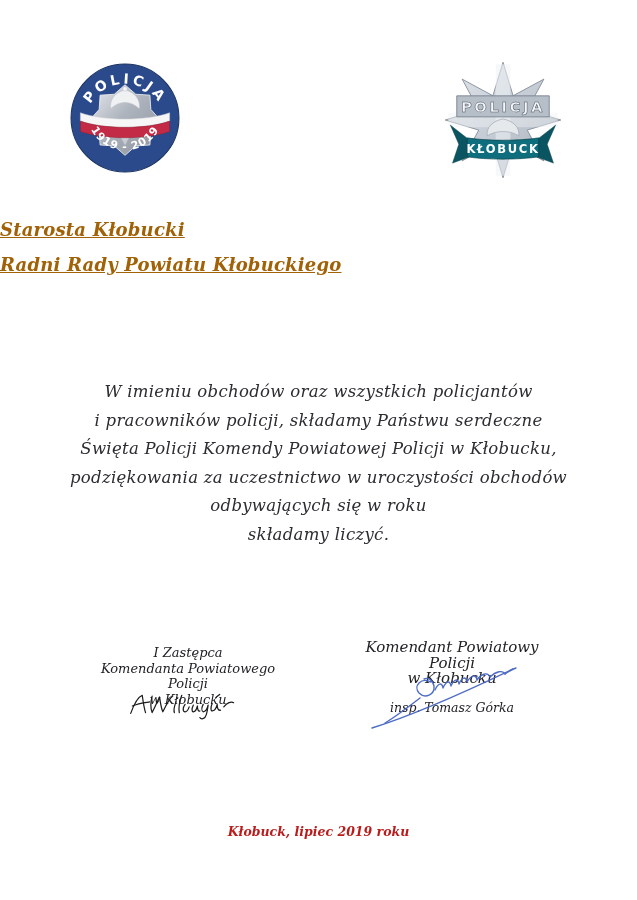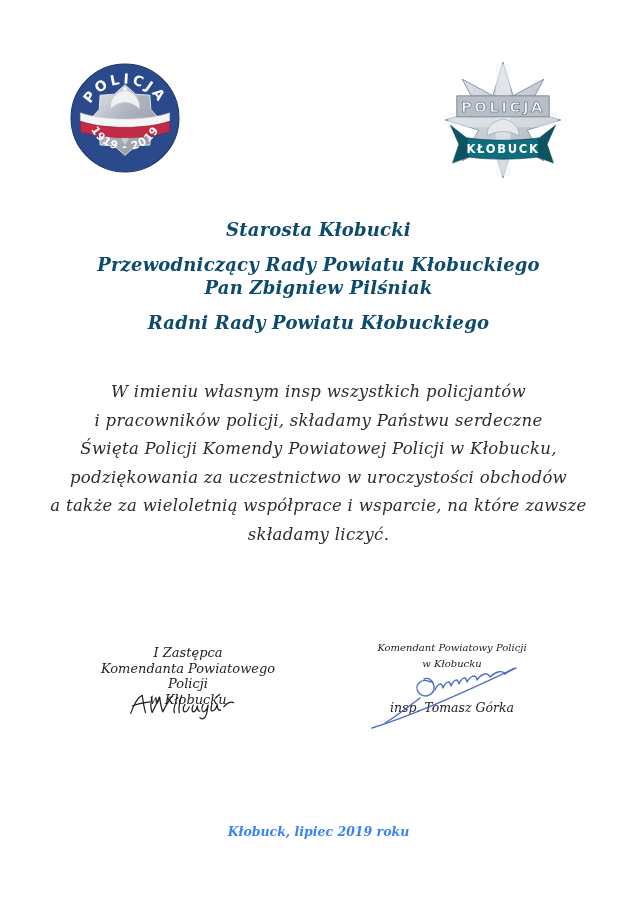--- a/index.html
+++ b/index.html
@@ -10,57 +10,56 @@
     font-family:"DejaVu Serif", serif;
     overflow:hidden;
   }
   
   .left-logo{position:absolute;left:70px;top:62px;width:110px;height:112px;}
   .right-badge{position:absolute;left:444px;top:58px;width:118px;height:124px;}
   svg text{font-family:"DejaVu Sans", sans-serif;}
   
   .recipients{
     position:absolute;top:218px;left:0;right:0;
-    text-align:center;
     font-style:italic;font-weight:bold;
     font-size:18px;line-height:23px;
-    color:#0c4a6e;letter-spacing:.2px;
+    color:#a16207;letter-spacing:.2px;text-decoration:underline;
   }
   .recipients .group{margin-bottom:12px;}
   
   .body-text{
     position:absolute;top:378px;left:28px;right:28px;
     text-align:center;
     font-style:italic;font-weight:normal;
     font-size:16.5px;line-height:28.5px;
     color:#2c2c31;letter-spacing:.3px;
   }
   .body-text div{white-space:nowrap;}
   
   .sig-block{
     position:absolute;text-align:center;
     font-style:italic;color:#222226;
   }
   .sig-left{left:88px;top:645px;width:200px;font-size:13px;line-height:15.5px;}
-  .sig-right{left:352px;top:640px;width:200px;font-size:10px;line-height:15.5px;}
+  .sig-right{left:352px;top:640px;width:200px;font-size:15px;line-height:15.5px;}
   .sig-name{
     position:absolute;text-align:center;
     font-style:italic;font-size:12.5px;color:#222226;
     width:220px;white-space:nowrap;
   }
   .sig-name-left{left:78px;top:721px;}
   .sig-name-right{left:342px;top:700px;}
   .sig-scrawl-left{position:absolute;left:127px;top:692px;width:112px;height:28px;}
   .sig-scrawl-right{position:absolute;left:345px;top:660px;width:197px;height:74px;}
   
   .dateline{
     position:absolute;top:824px;left:0;right:0;
     text-align:center;
     font-style:italic;font-weight:bold;
-    font-size:12.5px;color:#3b82f6;
+    font-size:12.5px;color:#b91c1c;
   }
 </style>
 </head>
 <body>
 
 <div class="page">
 
   <svg class="left-logo" viewBox="0 0 106 106" aria-hidden="true">
     <defs>
       <radialGradient id="lgBlue" cx="45%" cy="38%" r="75%">
@@ -109,34 +108,30 @@
     <polygon points="88,78 106,64 98,82 104,100 88,94" fill="#0a5561" stroke="#083f48" stroke-width="0.5"></polygon>
     <path d="M22,76 C40,79 72,79 90,76 L90,94 C72,97 40,97 22,94 Z" stroke="#083f48" stroke-width="0.6" fill="#0e6e7d"></path>
     <text x="56" y="90.5" text-anchor="middle" font-size="11" font-weight="bold" fill="#ffffff" letter-spacing="1.6">KŁOBUCK</text>
   </svg>
 
   <div class="recipients">
     <div class="group">
       <div>Starosta Kłobucki</div>
     </div>
     <div class="group">
-      <div>Przewodniczący Rady Powiatu Kłobuckiego</div>
-      <div>Pan Zbigniew Pilśniak</div>
-    </div>
-    <div class="group">
       <div>Radni Rady Powiatu Kłobuckiego</div>
     </div>
   </div>
 
   <div class="body-text">
-    <div>W imieniu własnym insp wszystkich policjantów</div>
+    <div>W imieniu obchodów oraz wszystkich policjantów</div>
     <div>i pracowników policji, składamy Państwu serdeczne</div>
     <div>Święta Policji Komendy Powiatowej Policji w Kłobucku,</div>
     <div>podziękowania za uczestnictwo w uroczystości obchodów</div>
-    <div>a także za wieloletnią współprace i wsparcie, na które zawsze</div>
+    <div>odbywających się w roku</div>
     <div>składamy liczyć.</div>
   </div>
 
   <div class="sig-block sig-left">
     <div>I Zastępca</div>
     <div>Komendanta Powiatowego Policji</div>
     <div>w Kłobucku</div>
   </div>
   <svg class="sig-scrawl-left" viewBox="0 0 135 34" aria-hidden="true">
     <g fill="none" stroke-width="1.5" stroke-linecap="round" stroke-linejoin="round" stroke="#1c1c1c">

